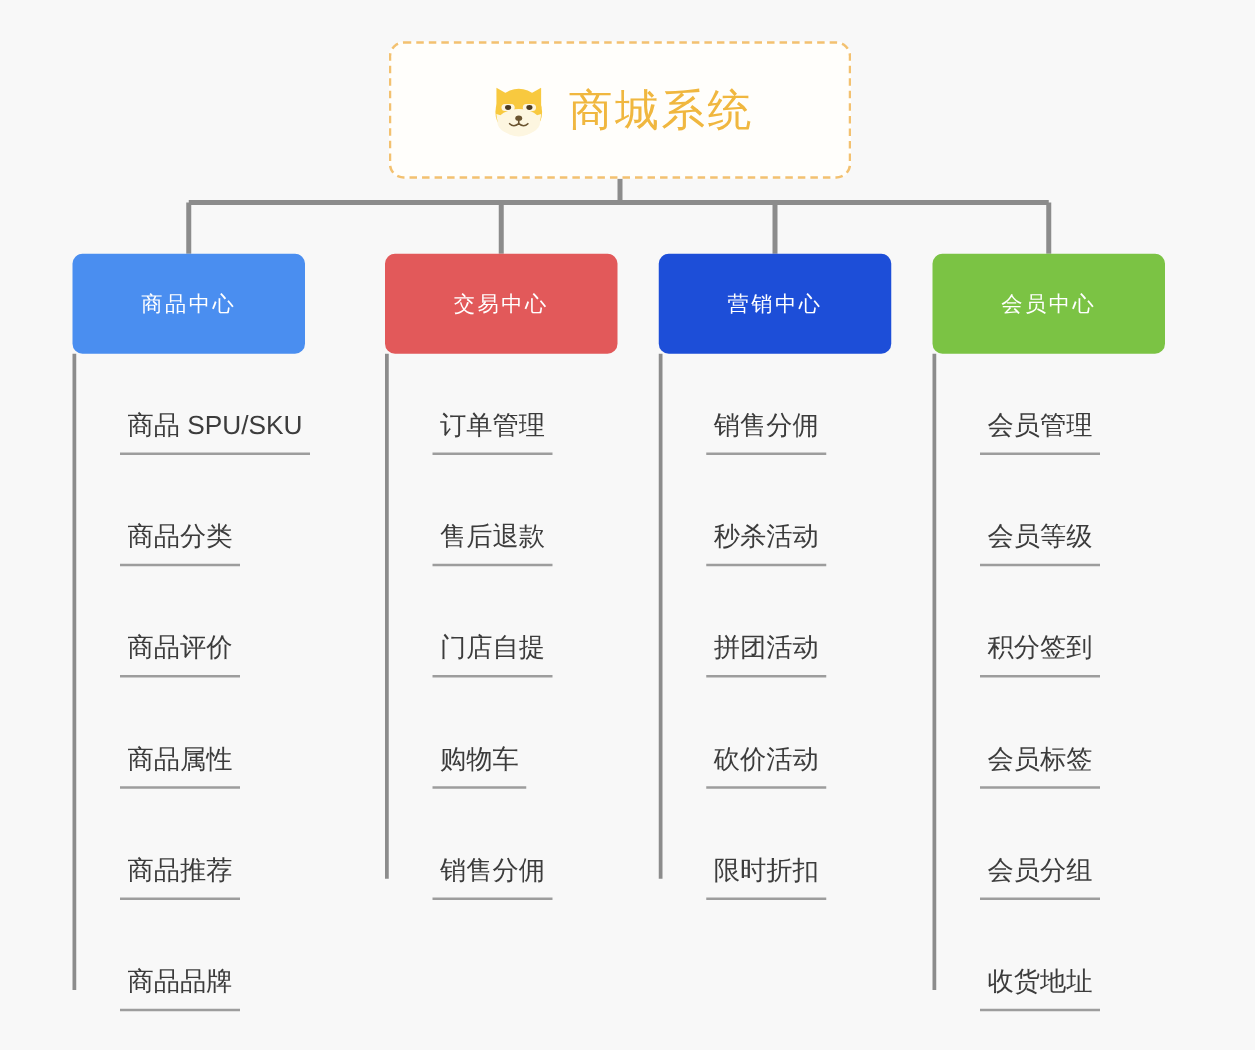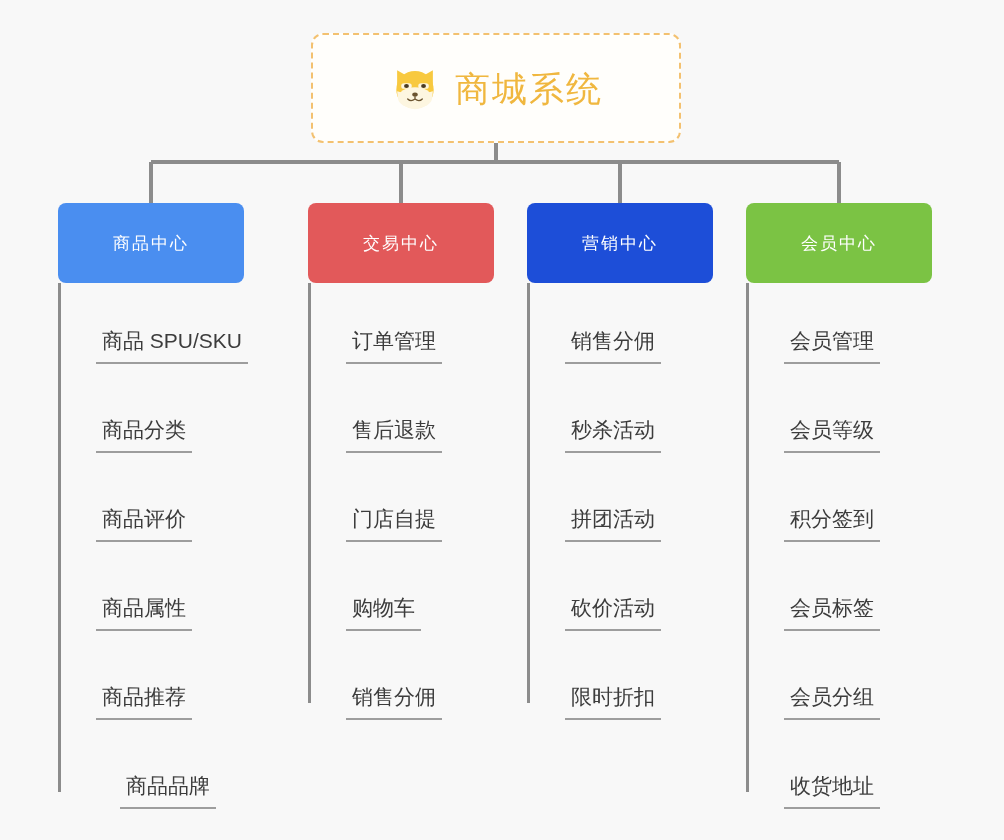--- a/index.html
+++ b/index.html
@@ -172,21 +172,21 @@
           <div class="leaf">
             <span class="leaf-text" style="border-bottom-color: rgb(157, 157, 157);">商品评价</span>
           </div>
           <div class="leaf">
             <span class="leaf-text" style="border-bottom-color: rgb(157, 157, 157);">商品属性</span>
           </div>
           <div class="leaf">
             <span class="leaf-text" style="border-bottom-color: rgb(157, 157, 157);">商品推荐</span>
           </div>
           <div class="leaf">
-            <span class="leaf-text" style="border-bottom-color: rgb(157, 157, 157); margin-left: 24px;">商品品牌</span>
+            <span class="leaf-text" style="border-bottom-color: rgb(157, 157, 157);">商品品牌</span>
           </div>
         </div>
       </div>
       <div class="branch" style="position: absolute; left: 308px; top: 0px; width: 186px;">
         <div class="branch-head" style="background: rgb(226, 89, 90); width: 186px;">交易中心</div>
         <div class="leaf-list">
           <div class="spine" style="background: rgb(140, 140, 140);"></div>
           <div class="leaf">
             <span class="leaf-text" style="border-bottom-color: rgb(157, 157, 157);">订单管理</span>
           </div>

